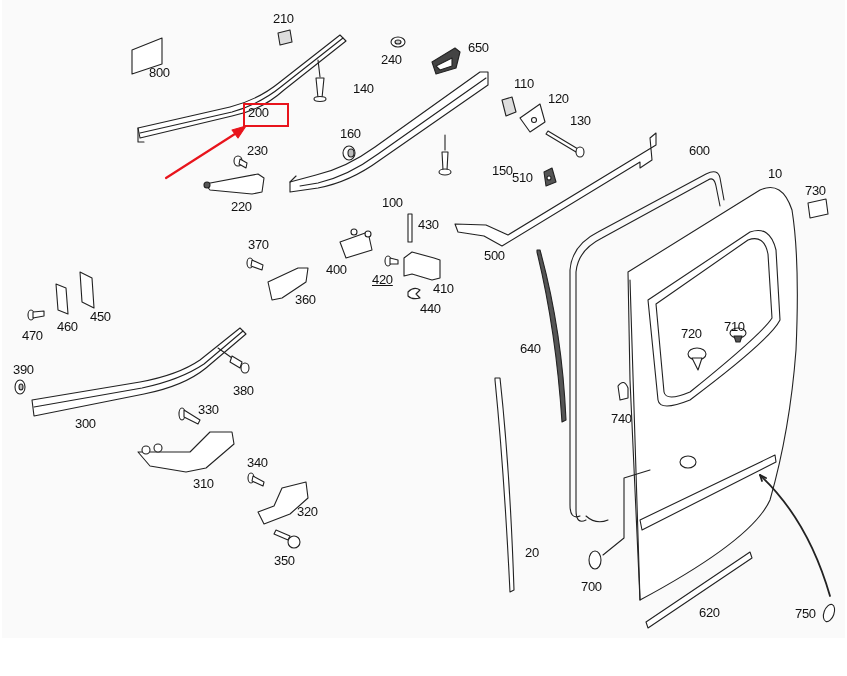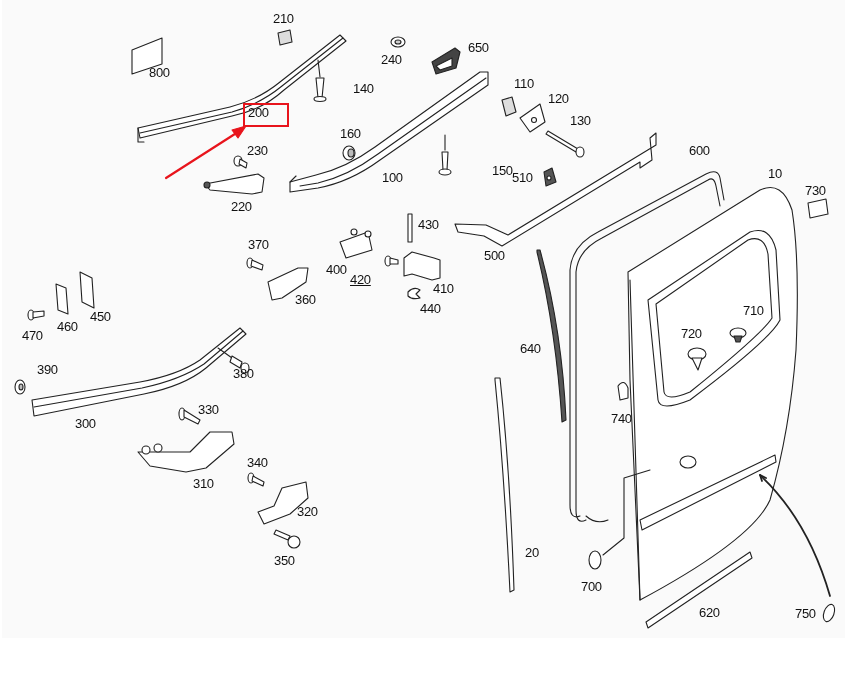--- a/index.html
+++ b/index.html
@@ -247,47 +247,47 @@
 <div class="lbl" style="left:273px; top:12px;">210</div>
 <div class="lbl" style="left:149px; top:66px;">800</div>
 <div class="lbl" style="left:333px; top:82px;margin-left:20px;">140</div>
 <div class="lbl" style="left:248px; top:106px;">200</div>
 <div class="lbl" style="left:247px; top:144px;">230</div>
 <div class="lbl" style="left:231px; top:200px;">220</div>
 <div class="lbl" style="left:381px; top:53px;">240</div>
 <div class="lbl" style="left:468px; top:41px;">650</div>
 <div class="lbl" style="left:340px; top:127px;">160</div>
 <div class="lbl" style="left:456px; top:164px;margin-left:36px;">150</div>
-<div class="lbl" style="left:382px; top:171px;text-align:right;">100</div>
+<div class="lbl" style="left:382px; top:196px;text-align:right;">100</div>
 <div class="lbl" style="left:514px; top:77px;">110</div>
 <div class="lbl" style="left:548px; top:92px;">120</div>
 <div class="lbl" style="left:570px; top:114px;">130</div>
 <div class="lbl" style="left:512px; top:171px;">510</div>
 <div class="lbl" style="left:689px; top:144px;">600</div>
 <div class="lbl" style="left:768px; top:167px;">10</div>
 <div class="lbl" style="left:805px; top:184px;">730</div>
 <div class="lbl" style="left:418px; top:218px;">430</div>
 <div class="lbl" style="left:484px; top:249px;">500</div>
 <div class="lbl" style="left:248px; top:238px;text-align:center;">370</div>
 <div class="lbl" style="left:326px; top:263px;">400</div>
-<div class="lbl" style="left:350px; top:273px;text-decoration:underline;">420</div>
+<div class="lbl" style="left:372px; top:273px;text-decoration:underline;">420</div>
 <div class="lbl" style="left:433px; top:282px;">410</div>
 <div class="lbl" style="left:420px; top:302px;">440</div>
 <div class="lbl" style="left:295px; top:293px;">360</div>
 <div class="lbl" style="left:90px; top:310px;">450</div>
 <div class="lbl" style="left:57px; top:320px;">460</div>
 <div class="lbl" style="left:22px; top:329px;">470</div>
-<div class="lbl" style="left:13px; top:363px;margin-left:24px;">390</div>
-<div class="lbl" style="left:233px; top:367px;">380</div>
+<div class="lbl" style="left:13px; top:363px;">390</div>
+<div class="lbl" style="left:233px; top:384px;">380</div>
 <div class="lbl" style="left:75px; top:417px;">300</div>
 <div class="lbl" style="left:198px; top:403px;">330</div>
 <div class="lbl" style="left:193px; top:477px;">310</div>
 <div class="lbl" style="left:247px; top:456px;">340</div>
 <div class="lbl" style="left:297px; top:505px;">320</div>
 <div class="lbl" style="left:274px; top:554px;">350</div>
 <div class="lbl" style="left:520px; top:342px;">640</div>
 <div class="lbl" style="left:681px; top:327px;">720</div>
-<div class="lbl" style="left:724px; top:304px;margin-left:19px;">710</div>
+<div class="lbl" style="left:724px; top:320px;">710</div>
 <div class="lbl" style="left:611px; top:412px;">740</div>
 <div class="lbl" style="left:525px; top:546px;">20</div>
 <div class="lbl" style="left:581px; top:580px;">700</div>
 <div class="lbl" style="left:699px; top:606px;">620</div>
 <div class="lbl" style="left:795px; top:607px;">750</div>
 
 </body></html>

